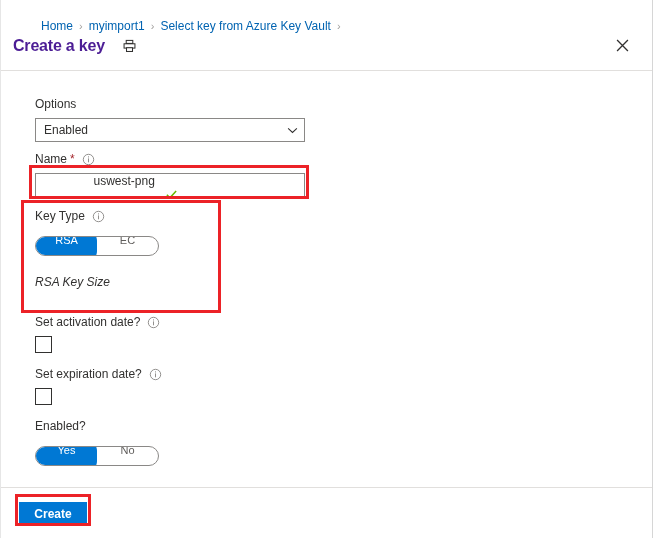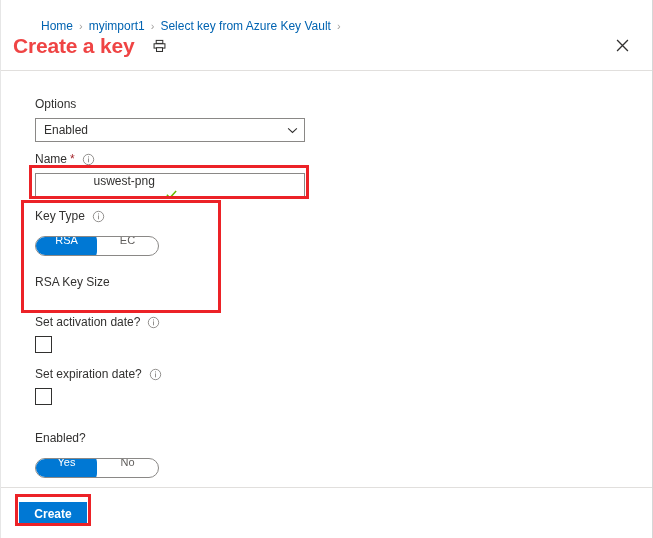--- a/index.html
+++ b/index.html
@@ -55,23 +55,23 @@
   #title-row {
     position: absolute;
     left: 12px;
     top: 29px;
     right: 12px;
     height: 34px;
     display: flex;
     align-items: center;
   }
   #page-title {
-    font-size: 21px;
+    font-size: 16px;
     font-weight: 600;
-    color: #ef4444;
+    color: #4c1d95;
     letter-spacing: -0.2px;
     line-height: 28px;
   }
   #print-button {
     margin-left: 14px;
     width: 22px;
     height: 22px;
     display: flex;
     align-items: center;
     justify-content: center;
@@ -200,21 +200,21 @@
     box-sizing: border-box;
     pointer-events: none;
   }
   #anno-name { left: 28px; top: 94px; width: 280px; height: 34px; }
   #anno-keytype { left: 20px; top: 129px; width: 200px; height: 113px; }
   #anno-create { left: 14px; top: 494px; width: 76px; height: 32px; }
 
   
   #keytype-group { position: absolute; left: 34px; top: 137px; }
   #keytype-label { margin-bottom: 6px; }
-  #keysize-label { margin-bottom: 12px; margin-top: 18px; }
+  #keysize-label { margin-bottom: 12px; margin-top: 18px; font-style: italic; }
 
   
   .pill-toggle {
     display: inline-flex;
     align-items: center;
     height: 20px;
     border: 1px solid #8a8886;
     border-radius: 11px;
     background: #ffffff;
     overflow: hidden;
@@ -252,21 +252,21 @@
     width: 17px;
     height: 17px;
     box-sizing: border-box;
     border: 1px solid #323130;
     background: #ffffff;
     cursor: pointer;
   }
 
   
   #enabled-group { position: absolute; left: 34px; top: 347px; }
-  #enabled-label { margin-bottom: 6px; margin-top: 12px; }
+  #enabled-label { margin-bottom: 6px; }
 
   
   #footer-divider {
     position: absolute;
     left: 0;
     right: 0;
     bottom: 50px;
     height: 1px;
     background: #e1dfdd;
   }

